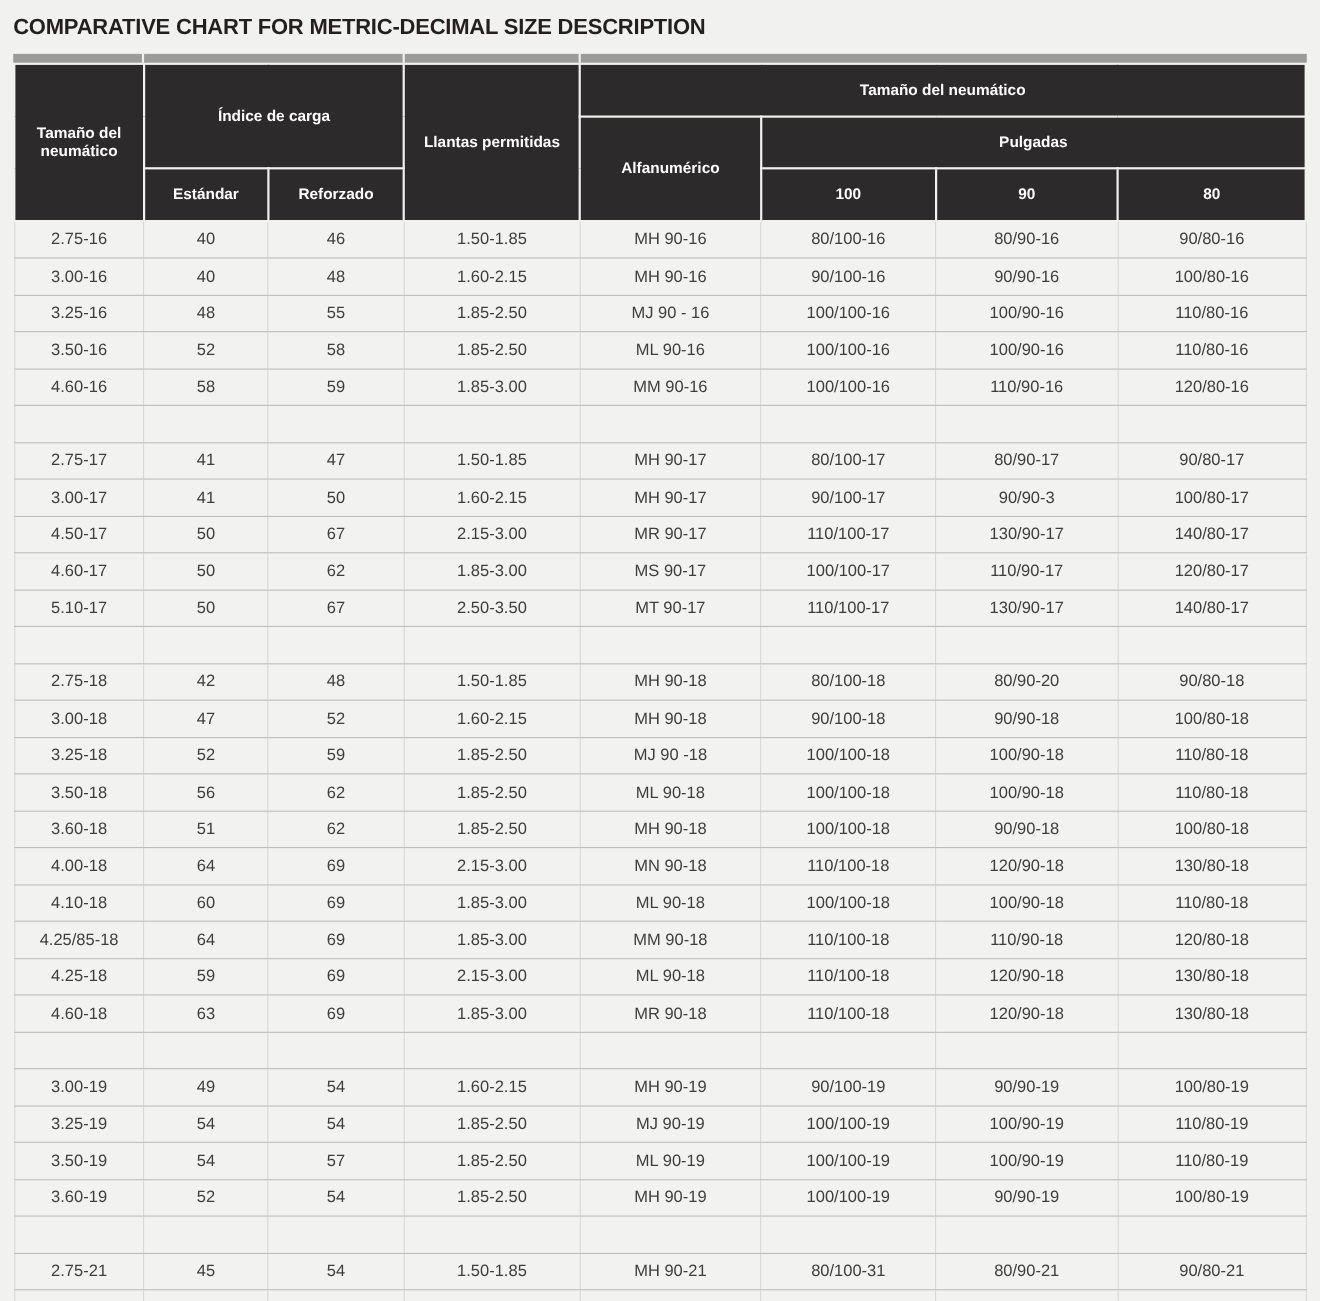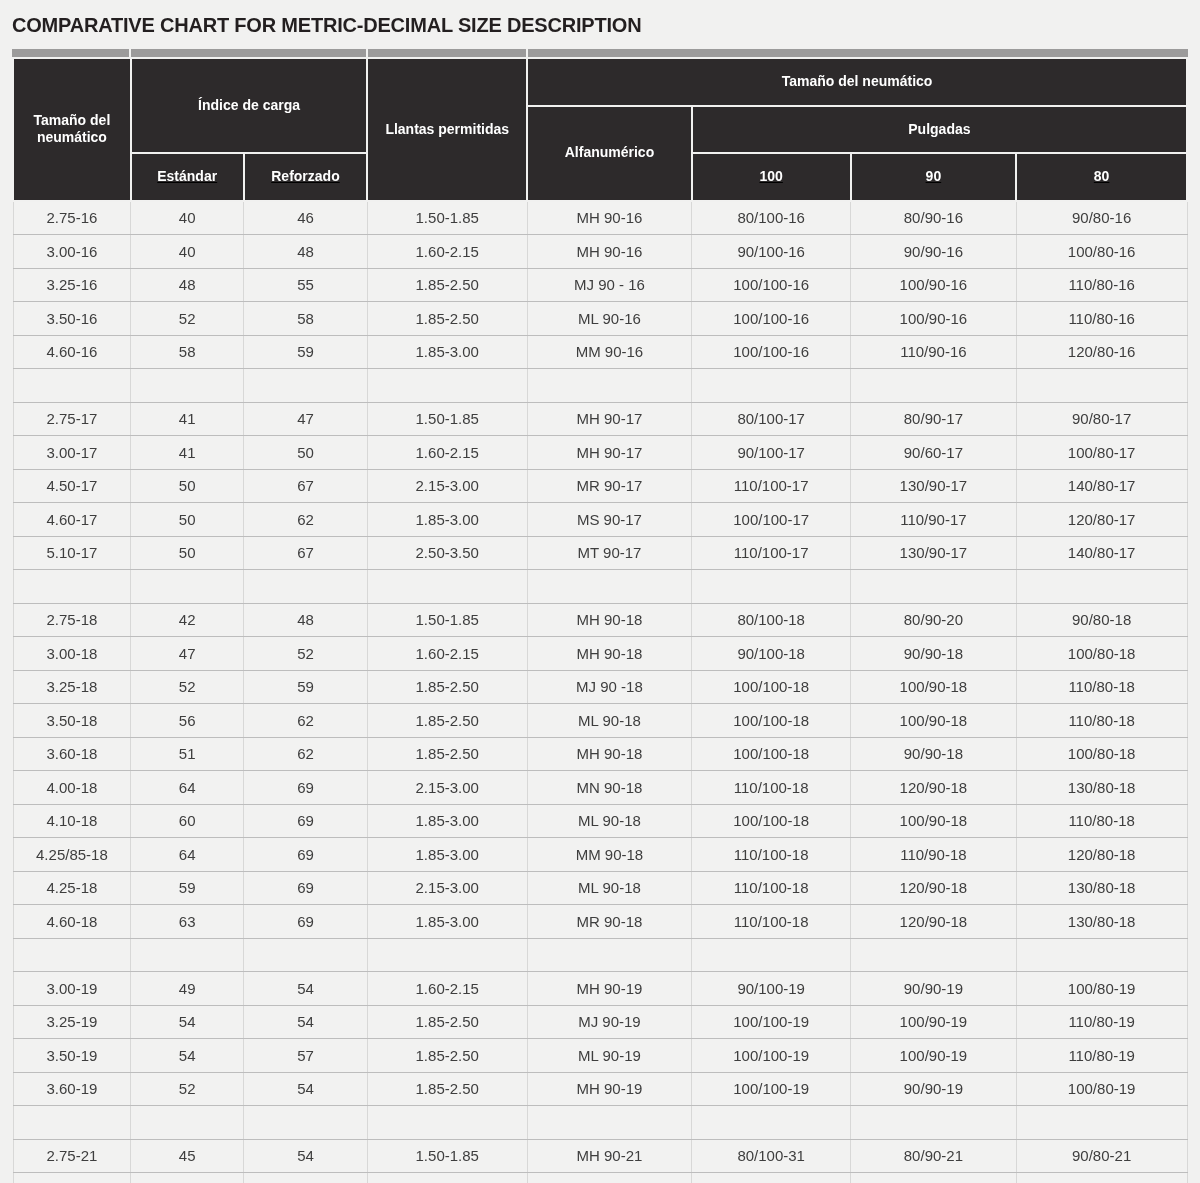--- a/index.html
+++ b/index.html
@@ -51,21 +51,21 @@
     font-size:14px;
     font-weight:bold;
     text-align:center;
     vertical-align:middle;
     border:2px solid var(--page-bg);
     padding:14px 6px;
     line-height:1.25;
   }
   tr.h-row-a{height:26px;}
   tr.h-row-b{height:35px;}
-  tr.h-row-c{height:34px;text-decoration:underline;}
+  tr.h-row-c{height:34px;}
   tbody td{
     height:32.5px;
     background:var(--cell-bg);
     color:var(--cell-text);
     font-size:15px;
     text-align:center;
     vertical-align:middle;
     border-top:1px solid var(--border-h);
     border-bottom:1px solid var(--border-h);
     border-left:1px solid var(--border-v);
@@ -186,21 +186,21 @@
         <td>80/90-17</td>
         <td>90/80-17</td>
       </tr>
       <tr>
         <td>3.00-17</td>
         <td>41</td>
         <td>50</td>
         <td>1.60-2.15</td>
         <td>MH 90-17</td>
         <td>90/100-17</td>
-        <td>90/60-17</td>
+        <td>90/90-3</td>
         <td>100/80-17</td>
       </tr>
       <tr>
         <td>4.50-17</td>
         <td>50</td>
         <td>67</td>
         <td>2.15-3.00</td>
         <td>MR 90-17</td>
         <td>110/100-17</td>
         <td>130/90-17</td>

